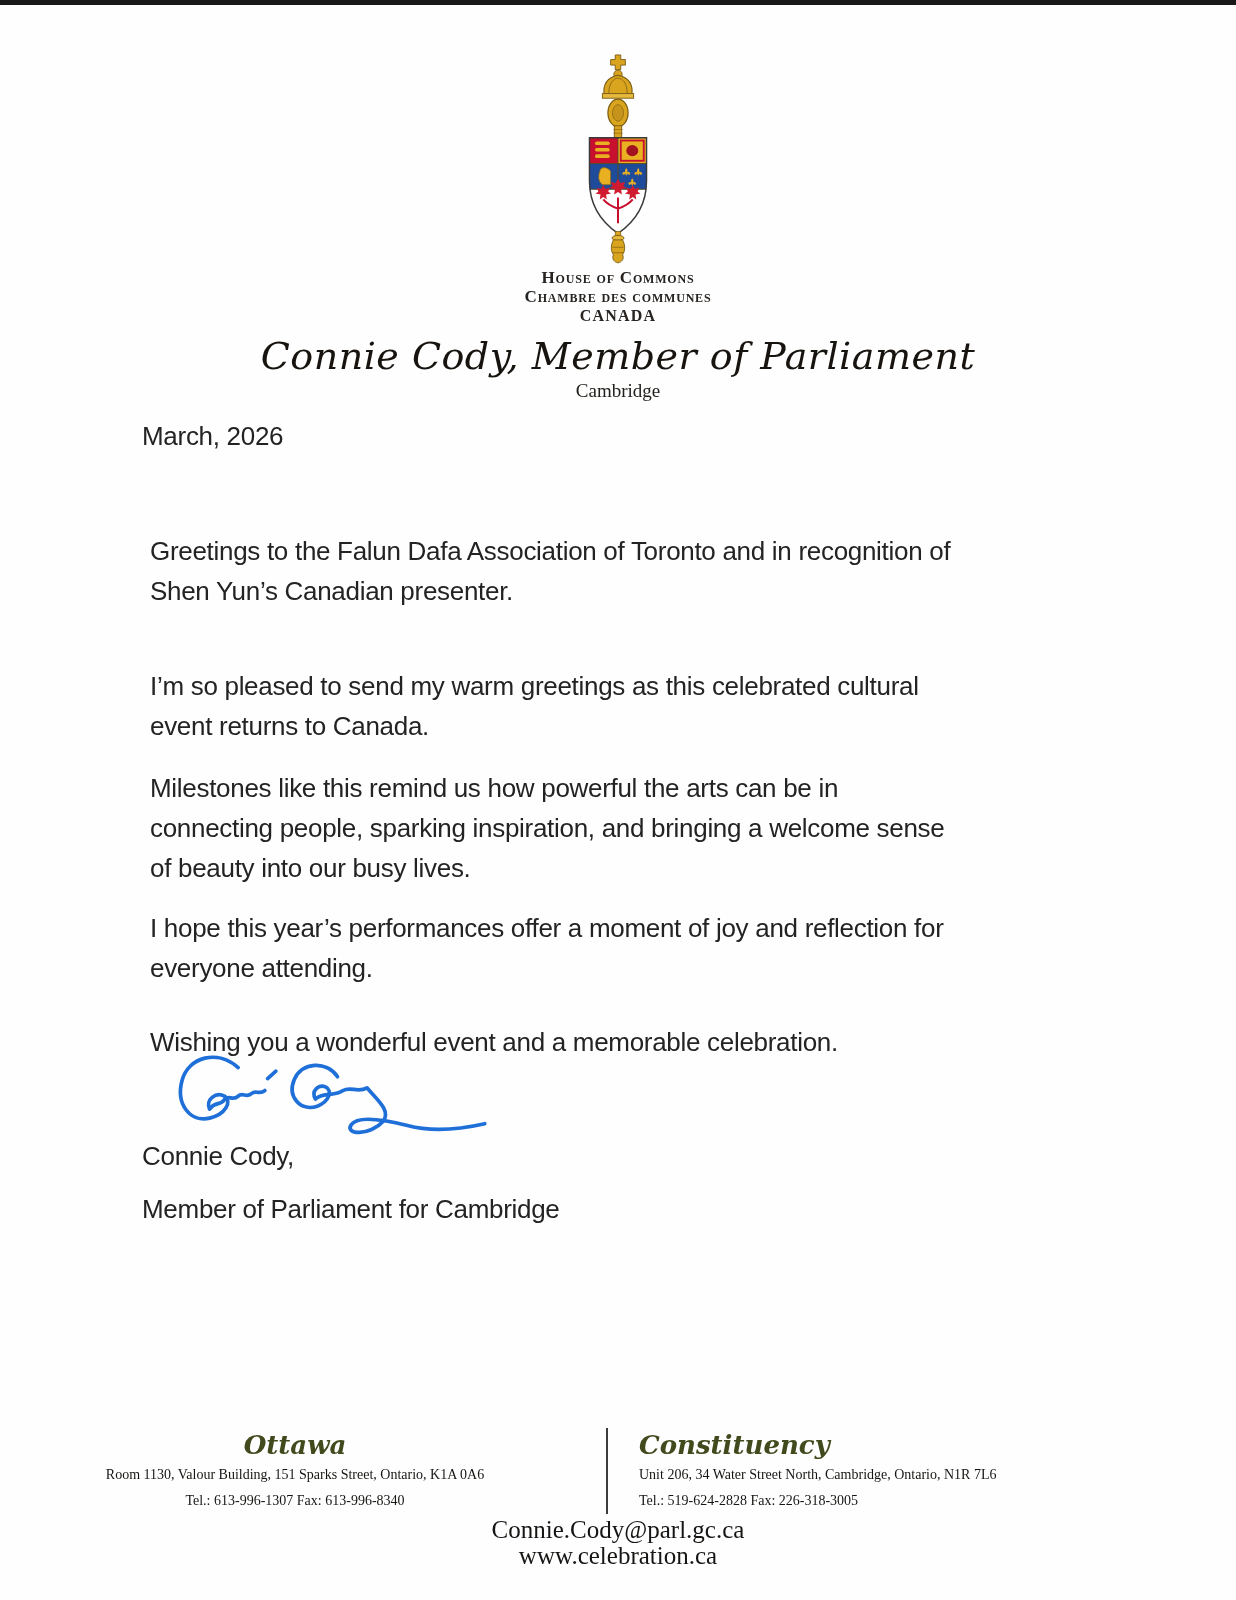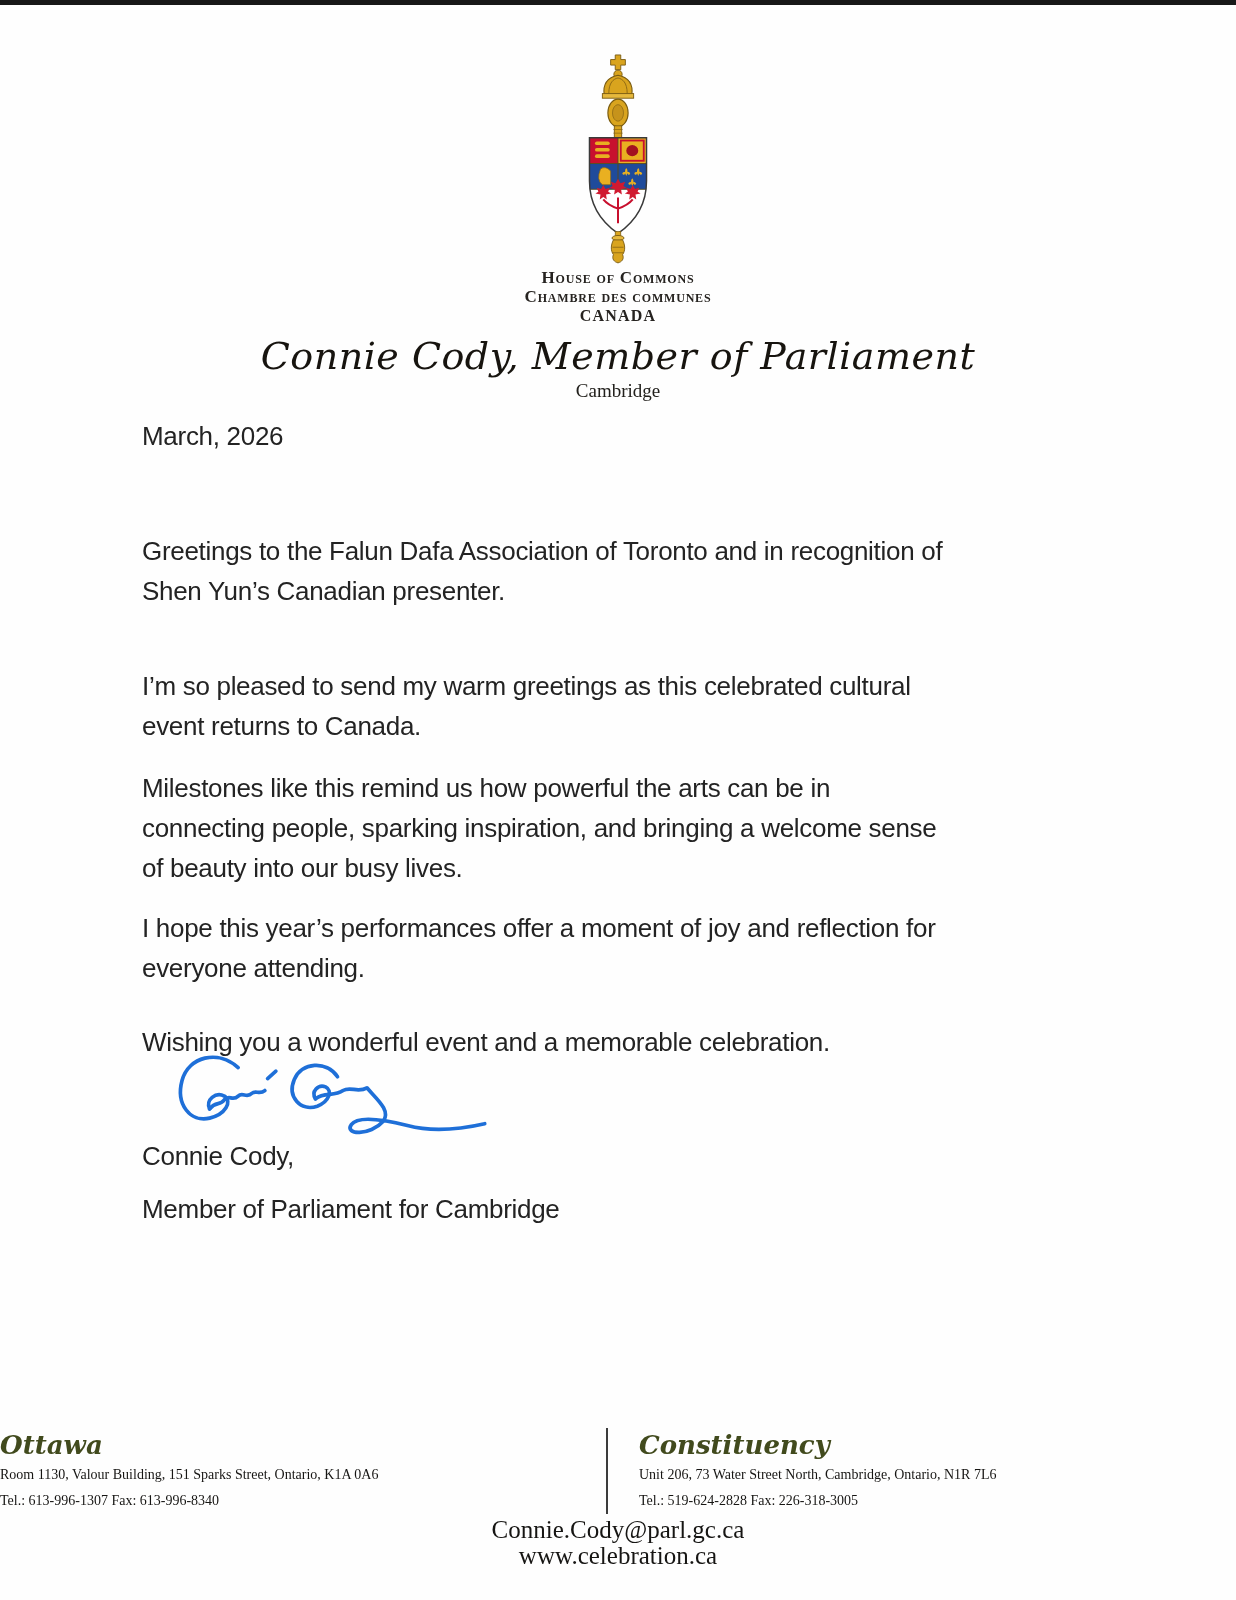--- a/index.html
+++ b/index.html
@@ -69,21 +69,21 @@
   
   .body-col {
     padding-left: 142px;
     width: 1140px;
     color: #232323;
     font-size: 26px;
     line-height: 40px;
     letter-spacing: -0.3px;
   }
   .date-line { margin-top: 14px; }
-  .para { white-space: pre-line; }
+  .para { white-space: pre-line; margin-left: 8px; }
   .p1 { margin-top: 75px; }
   .p2 { margin-top: 55px; }
   .p3 { margin-top: 22px; }
   .p4 { margin-top: 22px; }
   .p5 { margin-top: 20px; }
   .p6 { margin-top: 34px; }
 
   .signature-wrap {
     margin-top: -11px;
     height: 92px;
@@ -98,21 +98,21 @@
     top: 1428px;
     left: 0;
     width: 100%;
     font-family: "Liberation Serif", serif;
     color: #161513;
   }
   .footer-grid {
     display: grid;
     grid-template-columns: 606px auto;
   }
-  .fg-left  { text-align: left; padding-right: 16px; }
+  .fg-left  { text-align: center; padding-right: 16px; }
   .fg-right { text-align: left;  padding-left: 31px; border-left: 2px solid #3c3c3c; }
   .script-label {
     font-family: "DejaVu Serif", serif;
     font-style: italic;
     font-size: 26px;
     line-height: 34px;
     color: #414a1d;
     font-weight: 600;
   }
   .addr-line { font-size: 14px; line-height: 26px; }
@@ -240,21 +240,21 @@
     <div class="sig-name">Connie Cody,</div>
     <div class="sig-title">Member of Parliament for Cambridge</div>
   </div>
 
   <div class="footer">
     <div class="footer-grid">
       <div class="fg-left script-label">Ottawa</div>
       <div class="fg-right script-label">Constituency</div>
 
       <div class="fg-left addr-line">Room 1130, Valour Building, 151 Sparks Street, Ontario, K1A 0A6</div>
-      <div class="fg-right addr-line">Unit 206, 73 Water Street North, Cambridge, Ontario, N1R 7L6</div>
+      <div class="fg-right addr-line">Unit 206, 34 Water Street North, Cambridge, Ontario, N1R 7L6</div>
 
       <div class="fg-left addr-line">Tel.: 613-996-1307  Fax: 613-996-8340</div>
       <div class="fg-right addr-line">Tel.: 519-624-2828  Fax: 226-318-3005</div>
     </div>
     <div class="center-lines">
       <div class="contact-line">Connie.Cody@parl.gc.ca</div>
       <div class="contact-line">www.celebration.ca</div>
     </div>
   </div>
 

